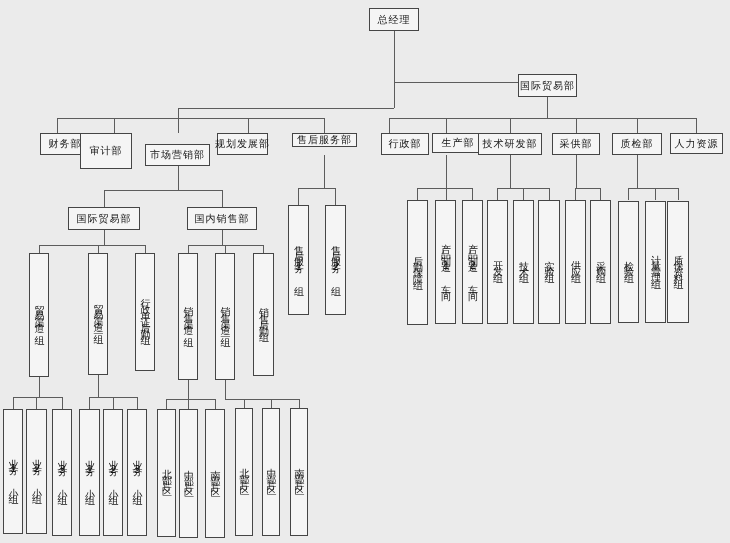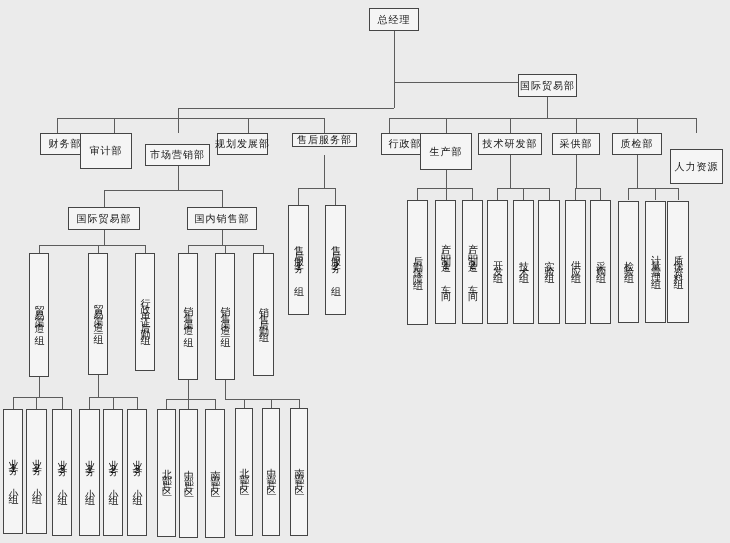--- a/index.html
+++ b/index.html
@@ -63,25 +63,25 @@
 
   <div class="node h" style="left:369px;top:8px;width:50px;height:23px">总经理</div>
   <div class="node h" style="left:518px;top:74px;width:59px;height:23px">国际贸易部</div>
 
   <div class="node h" style="left:40px;top:133px;width:50px;height:22px">财务部</div>
   <div class="node h" style="left:80px;top:133px;width:52px;height:36px">审计部</div>
   <div class="node h" style="left:145px;top:144px;width:65px;height:22px">市场营销部</div>
   <div class="node h" style="left:217px;top:133px;width:51px;height:22px">规划发展部</div>
   <div class="node h" style="left:292px;top:133px;width:65px;height:14px">售后服务部</div>
   <div class="node h" style="left:381px;top:133px;width:48px;height:22px">行政部</div>
-  <div class="node h" style="left:420px;top:133px;width:52px;height:37px">生产部</div>
+  <div class="node h" style="left:432px;top:133px;width:52px;height:20px">生产部</div>
   <div class="node h" style="left:478px;top:133px;width:64px;height:22px">技术研发部</div>
   <div class="node h" style="left:552px;top:133px;width:48px;height:22px">采供部</div>
   <div class="node h" style="left:612px;top:133px;width:50px;height:22px">质检部</div>
-  <div class="node h" style="left:670px;top:149px;width:53px;height:35px">人力资源</div>
+  <div class="node h" style="left:670px;top:133px;width:53px;height:21px">人力资源</div>
 
   <div class="node h" style="left:68px;top:207px;width:72px;height:23px">国际贸易部</div>
   <div class="node h" style="left:187px;top:207px;width:70px;height:23px">国内销售部</div>
 
   <div class="node v" style="left:288px;top:205px;width:21px;height:110px">售后服务1组</div>
   <div class="node v" style="left:325px;top:205px;width:21px;height:110px">售后服务2组</div>
 
   <div class="node v" style="left:407px;top:200px;width:21px;height:125px">后勤保障组</div>
   <div class="node v" style="left:435px;top:200px;width:21px;height:124px">产品制造1车间</div>
   <div class="node v" style="left:462px;top:200px;width:21px;height:124px">产品制造2车间</div>

